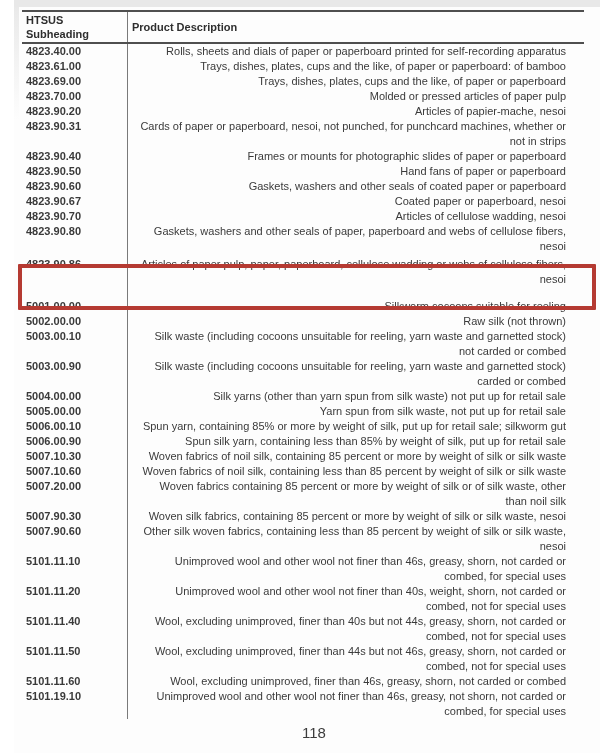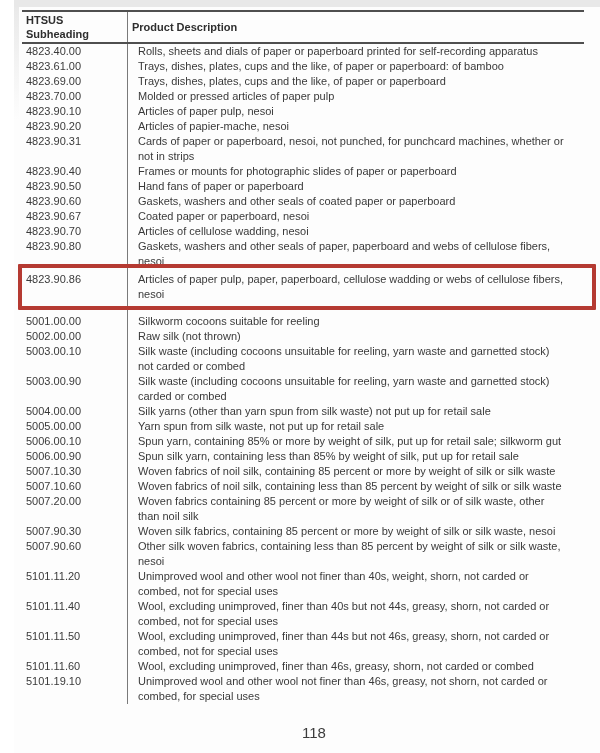--- a/index.html
+++ b/index.html
@@ -38,22 +38,22 @@
   th, td { font-size: 11px; line-height: 15px; vertical-align: top; }
   thead th {
     border-bottom: 2px solid #4f4f4f;
     font-weight: 700;
     color: #2e2e2e;
     padding: 1px 4px;
   }
   th.c1 { width: 97px; text-align: left; line-height: 14px; }
   th.c2 { text-align: left; vertical-align: middle; }
   .c1 { border-right: 1px solid #7a7a7a; }
-  td.c1 { padding: 0 4px 0 4px; white-space: nowrap; }
-  td.c2 { padding: 0 18px 0 10px; }
+  td.c1 { padding: 0 4px 0 4px; white-space: nowrap; font-weight: bold; }
+  td.c2 { padding: 0 18px 0 10px; text-align: right; }
   tr.hl td { padding-top: 3px; padding-bottom: 12px; }
   .red-box {
     position: absolute;
     border: 4px solid #b53a32;
     border-radius: 1px;
     pointer-events: none;
     box-sizing: border-box;
   }
   .page-number {
     position: absolute;
@@ -94,24 +94,20 @@
         </tr>
         <tr>
           <td class="c1">4823.69.00</td>
           <td class="c2">Trays, dishes, plates, cups and the like, of paper or paperboard</td>
         </tr>
         <tr>
           <td class="c1">4823.70.00</td>
           <td class="c2">Molded or pressed articles of paper pulp</td>
         </tr>
         <tr>
-          <td class="c1">4823.90.10</td>
-          <td class="c2">Articles of paper pulp, nesoi</td>
-        </tr>
-        <tr>
           <td class="c1">4823.90.20</td>
           <td class="c2">Articles of papier-mache, nesoi</td>
         </tr>
         <tr>
           <td class="c1">4823.90.31</td>
           <td class="c2">Cards of paper or paperboard, nesoi, not punched, for punchcard machines, whether or not in strips</td>
         </tr>
         <tr>
           <td class="c1">4823.90.40</td>
           <td class="c2">Frames or mounts for photographic slides of paper or paperboard</td>
@@ -186,20 +182,24 @@
         </tr>
         <tr>
           <td class="c1">5007.90.30</td>
           <td class="c2">Woven silk fabrics, containing 85 percent or more by weight of silk or silk waste, nesoi</td>
         </tr>
         <tr>
           <td class="c1">5007.90.60</td>
           <td class="c2">Other silk woven fabrics, containing less than 85 percent by weight of silk or silk waste, nesoi</td>
         </tr>
         <tr>
+          <td class="c1">5101.11.10</td>
+          <td class="c2">Unimproved wool and other wool not finer than 46s, greasy, shorn, not carded or combed, for special uses</td>
+        </tr>
+        <tr>
           <td class="c1">5101.11.20</td>
           <td class="c2">Unimproved wool and other wool not finer than 40s, weight, shorn, not carded or combed, not for special uses</td>
         </tr>
         <tr>
           <td class="c1">5101.11.40</td>
           <td class="c2">Wool, excluding unimproved, finer than 40s but not 44s, greasy, shorn, not carded or combed, not for special uses</td>
         </tr>
         <tr>
           <td class="c1">5101.11.50</td>
           <td class="c2">Wool, excluding unimproved, finer than 44s but not 46s, greasy, shorn, not carded or combed, not for special uses</td>

